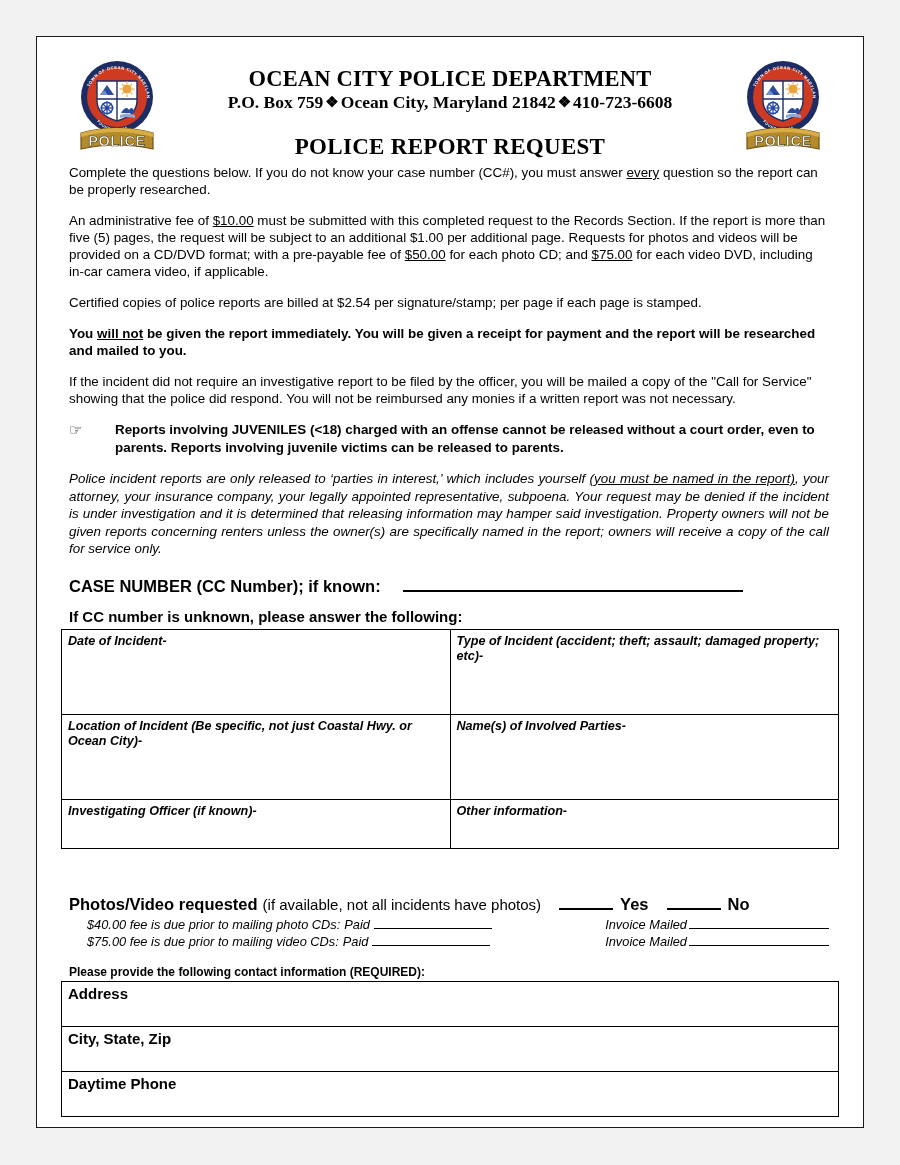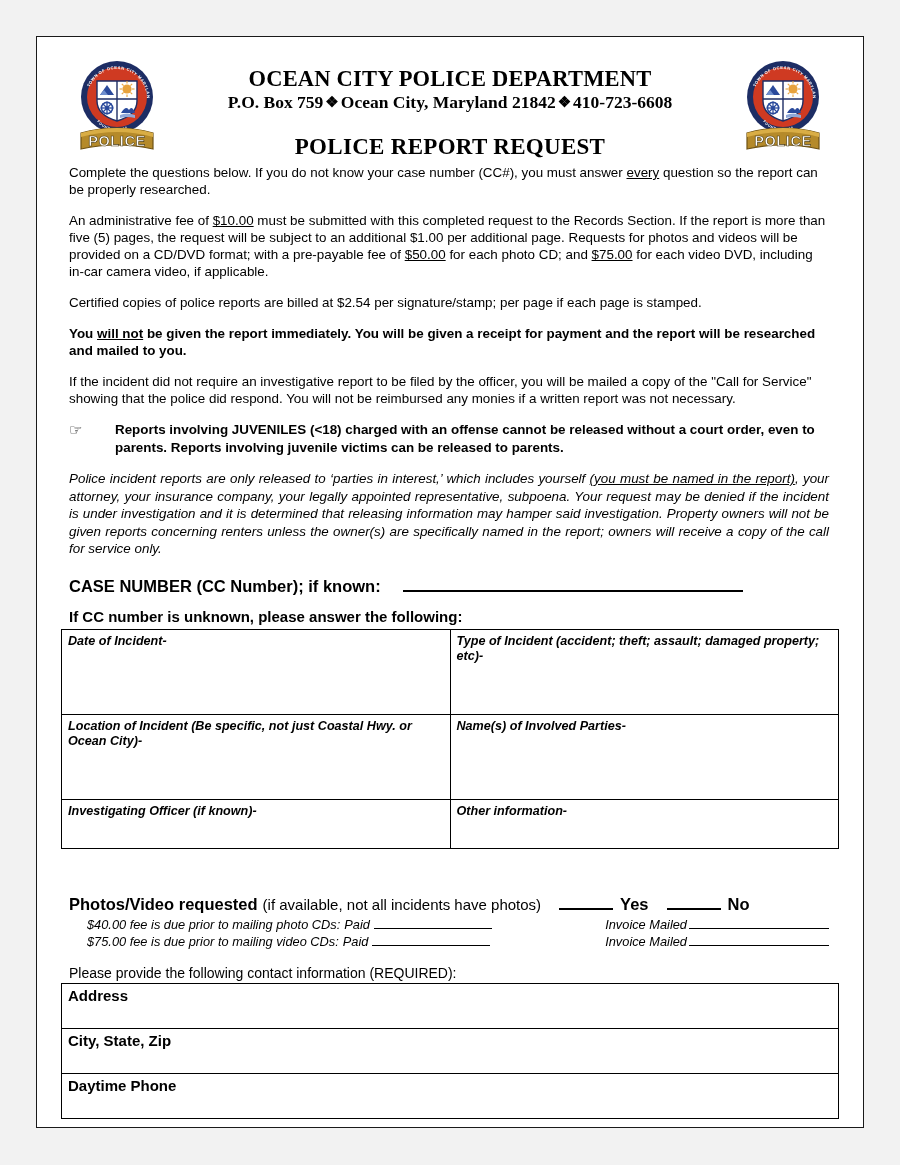--- a/index.html
+++ b/index.html
@@ -211,22 +211,22 @@
   .inv-blank {
     display: inline-block;
     width: 140px;
     border-bottom: 1.1px solid #000;
     height: 12px;
     margin-left: 2px;
   }
 
   
   .contact-head {
-    font-weight: normal;
-    font-size: 14px;
+    font-weight: bold;
+    font-size: 12px;
     padding: 0 10px 0 8px;
     margin: 14px 0 2px 0;
   }
   table.contact {
     width: 100%;
     border-collapse: collapse;
     table-layout: fixed;
   }
   table.contact td {
     border: 1.1px solid #000;

